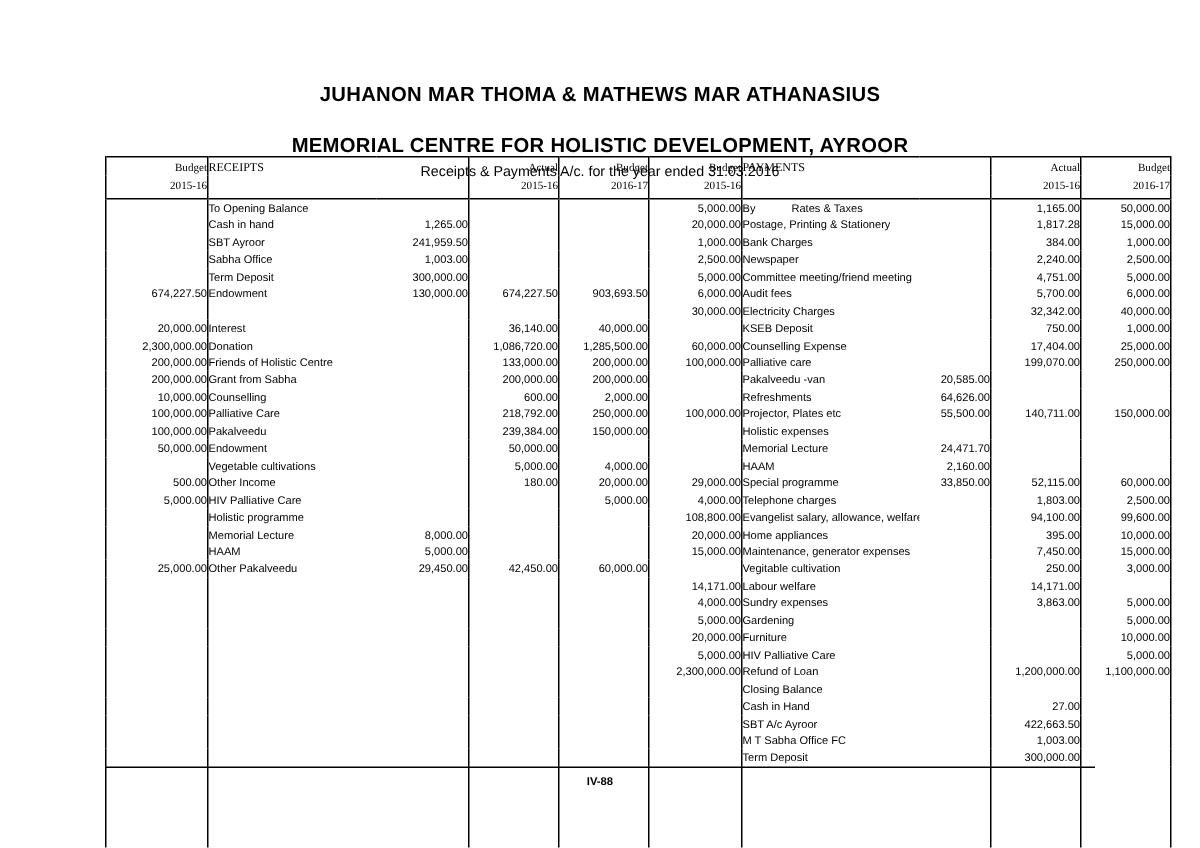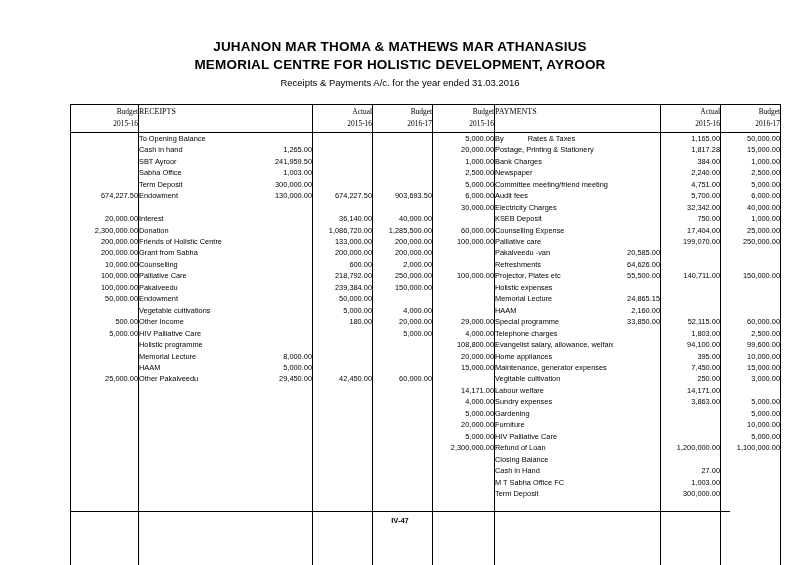--- a/index.html
+++ b/index.html
@@ -26,20 +26,21 @@
   .title-block {
     text-align: center;
     padding-top: 38px;
   }
   .title-line-1,
   .title-line-2 {
     font-size: 13.5px;
     font-weight: bold;
     letter-spacing: 0.2px;
     line-height: 18px;
+    margin-top: 16px;
   }
   .title-line-3 {
     font-size: 9.5px;
     font-weight: normal;
     line-height: 16px;
     padding-top: 1px;
   }
 
   
   .sheet {
@@ -336,21 +337,21 @@
             <td class="num vr-l vr-r"></td>
           </tr>
           <tr>
             <td class="num vr-l">50,000.00</td>
             <td class="txt vr-l">Endowment</td>
             <td class="num"></td>
             <td class="num vr-l">50,000.00</td>
             <td class="num vr-l"></td>
             <td class="num vr-l"></td>
             <td class="txt-i1 vr-l">Memorial Lecture</td>
-            <td class="num">24,865.15</td>
+            <td class="num">24,471.70</td>
             <td class="num vr-l"></td>
             <td class="num vr-l vr-r"></td>
           </tr>
           <tr>
             <td class="num vr-l"></td>
             <td class="txt vr-l">Vegetable cultivations</td>
             <td class="num"></td>
             <td class="num vr-l">5,000.00</td>
             <td class="num vr-l">4,000.00</td>
             <td class="num vr-l"></td>
@@ -527,20 +528,32 @@
             <td class="num vr-l">27.00</td>
             <td class="num vr-l vr-r"></td>
           </tr>
           <tr>
             <td class="num vr-l"></td>
             <td class="txt vr-l"></td>
             <td class="num"></td>
             <td class="num vr-l"></td>
             <td class="num vr-l"></td>
             <td class="num vr-l"></td>
+            <td class="txt vr-l">SBT A/c Ayroor</td>
+            <td class="num"></td>
+            <td class="num vr-l">422,663.50</td>
+            <td class="num vr-l vr-r"></td>
+          </tr>
+          <tr>
+            <td class="num vr-l"></td>
+            <td class="txt vr-l"></td>
+            <td class="num"></td>
+            <td class="num vr-l"></td>
+            <td class="num vr-l"></td>
+            <td class="num vr-l"></td>
             <td class="txt vr-l">M T Sabha Office FC</td>
             <td class="num"></td>
             <td class="num vr-l">1,003.00</td>
             <td class="num vr-l vr-r"></td>
           </tr>
           <tr>
             <td class="num vr-l"></td>
             <td class="txt vr-l"></td>
             <td class="num"></td>
             <td class="num vr-l"></td>
@@ -565,14 +578,14 @@
           <td></td>
           <td class="vr-l"></td>
           <td class="vr-l vr-r"></td>
         </tr>
 
       </tfoot>
     </table>
   </div>
 
   <div class="footer-rule"></div>
-  <div class="footer-mark">IV-47</div>
+  <div class="footer-mark">IV-88</div>
 </div>
 
 </body></html>

